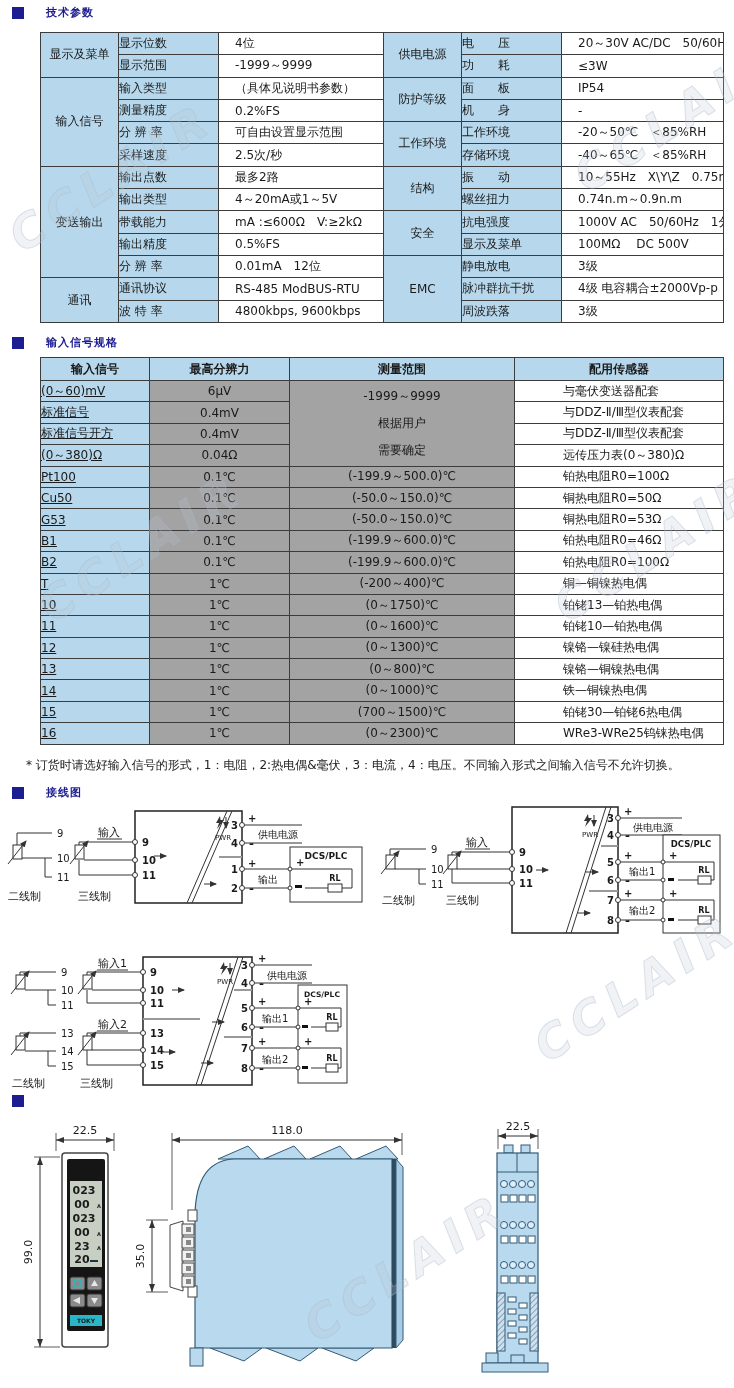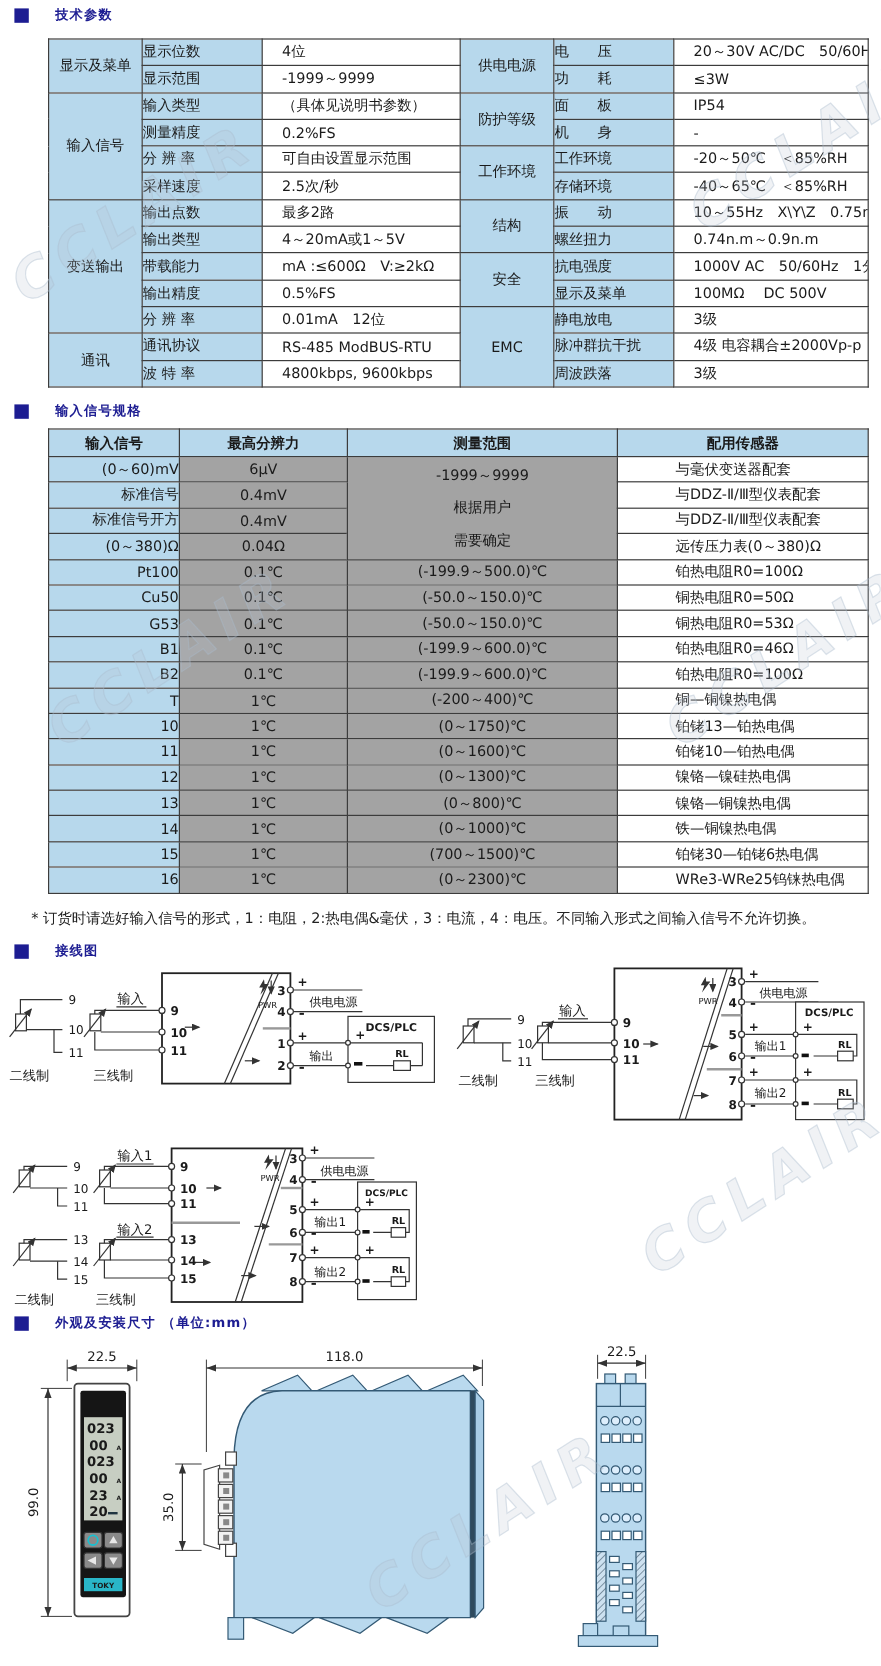--- a/index.html
+++ b/index.html
@@ -18,21 +18,21 @@
   td,th{border:1px solid var(--bd); font-size:12px; overflow:hidden; white-space:nowrap;}
   .tech{left:40px; top:32px; width:683px;}
   .tech tr{height:22.3px;}
   .tech .cat{background:var(--blue); text-align:center;}
   .tech .lbl{background:var(--blue); padding-left:0;}
   .tech .val{background:#fff; padding-left:16px;}
 
   .sig{left:40px; top:357px; width:683px;}
   .sig tr{height:21.4px;}
   .sig th{background:var(--blue); font-weight:600; height:23px;}
-  .sig .c1{background:var(--blue); text-align:right;}
+  .sig .c1{background:var(--blue); text-align:left;text-decoration:underline;}
   .sig .c2,.sig .c3{text-align:center; background:#a3a3a3;}
   .sig .c4{background:#fff; padding-left:48px;}
   .sig .mg div{text-align:center; line-height:27px;}
 
   #note{position:absolute; left:26px; top:757px; width:700px; font-size:12px; color:#222;}
 
   svg text{font-family:"DejaVu Sans","Liberation Sans",sans-serif; fill:#1a1a1a;}
   .dimtxt{font-size:11px;}
   .wm{position:absolute; font-size:46px; font-weight:bold; font-style:italic; letter-spacing:8px;
       color:rgba(185,198,210,0.22); -webkit-text-stroke:1px rgba(170,188,204,0.40);
@@ -57,21 +57,20 @@
   <div class="sec" style="top:335px">
       <span class="bullet"></span>
       <h2>输入信号规格</h2>
     </div>
   <div class="sec" style="top:785px">
       <span class="bullet"></span>
       <h2>接线图</h2>
     </div>
   <div class="sec" style="top:1095px">
       <span class="bullet"></span>
-      <h2>外观及安装尺寸 （单位:mm）</h2>
     </div>
 
   <table class="tech">
     <colgroup>
         <col style="width:78px">
         <col style="width:100px">
         <col style="width:165px">
         <col style="width:78px">
         <col style="width:100px">
         <col style="width:162px">

